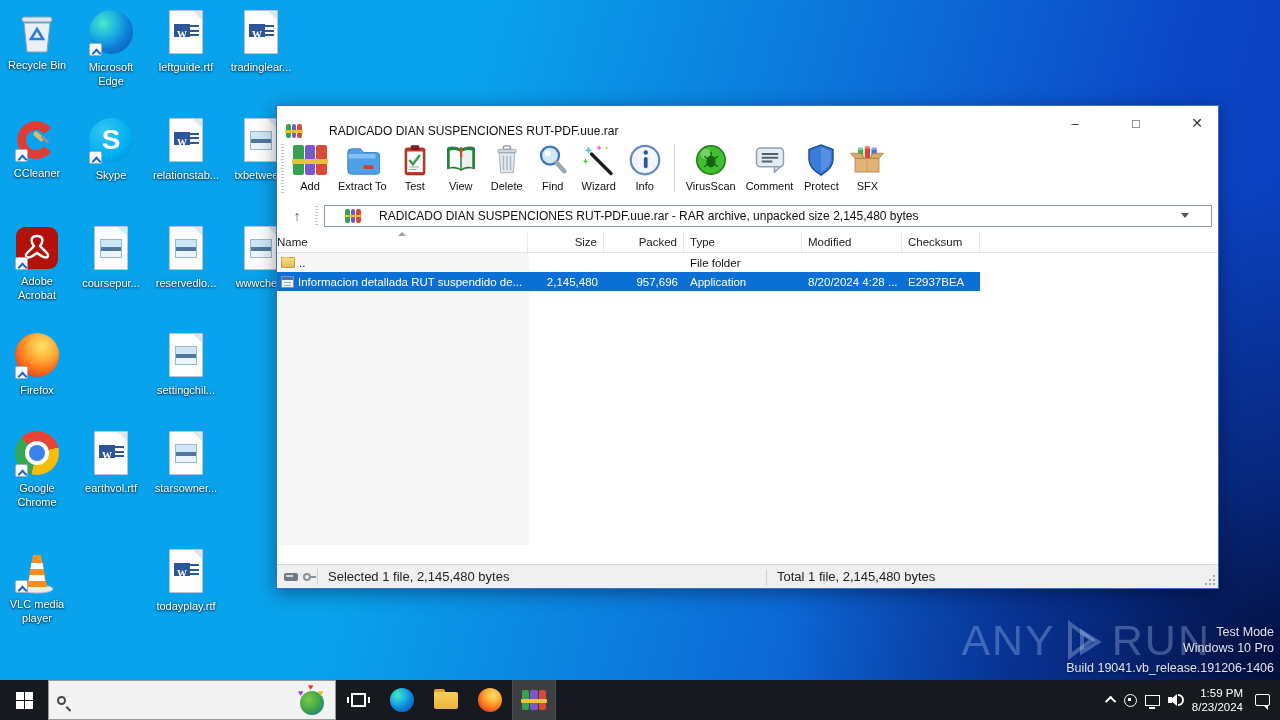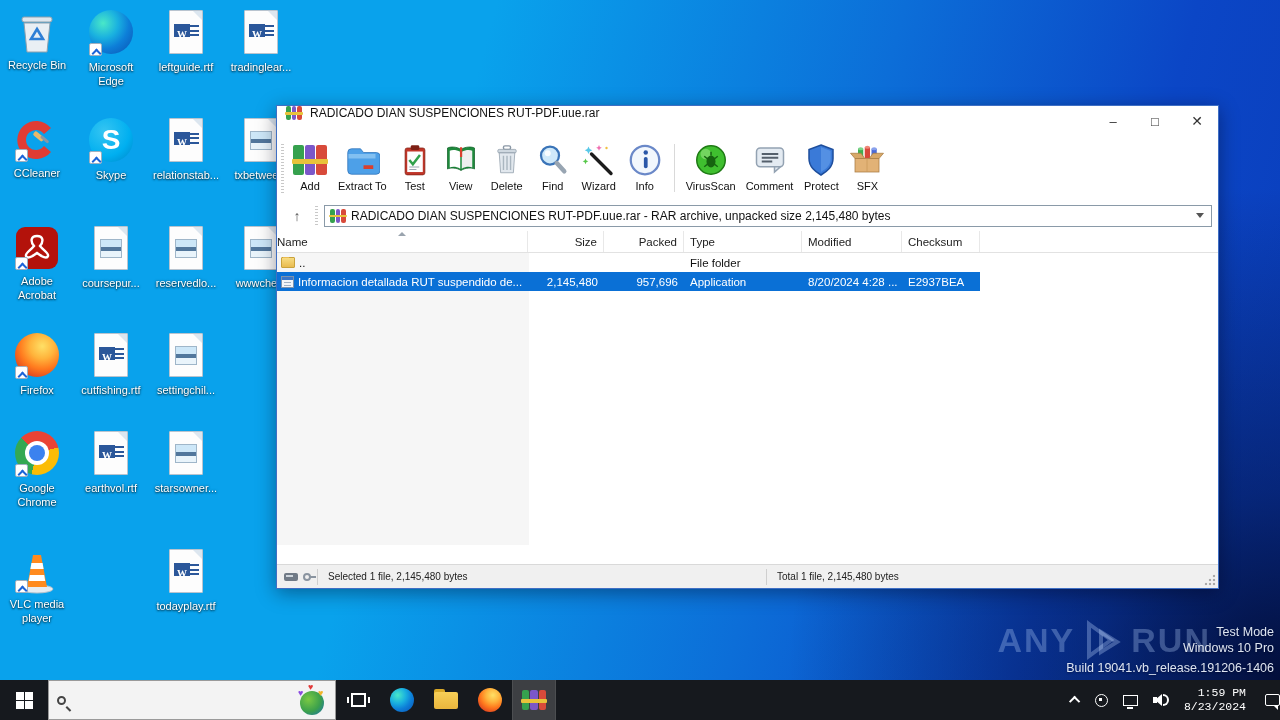--- a/index.html
+++ b/index.html
@@ -50,21 +50,21 @@
 
   .books { position:relative; display:inline-flex; gap:1px; align-items:stretch; }
   .books i { flex:1; border-radius:2px; }
   .books .b1{ background:#36a14e; } .books .b2{ background:#7b57c8; } .books .b3{ background:#d84a3a; }
   .books .strap { position:absolute; left:-1px; right:-1px; top:45%; height:18%; background:#e8c23a; border-radius:1px; }
   .books.sm { width:16px; height:14px; } .books.md { width:24px; height:20px; } .books.lg { width:34px; height:30px; }
 
   
   .win { position:absolute; left:276px; top:105px; width:943px; height:484px; background:#fff;
          border:1px solid #3f6fc4; box-shadow:0 4px 18px rgba(0,0,20,.4); z-index:10; font-size:12px; color:#111; }
-  .titlebar { height:32px; display:flex; align-items:flex-start; padding-left:9px; background:#fff; }
+  .titlebar { height:32px; display:flex; align-items:flex-end; padding-left:9px; background:#fff;gap:19px; }
   .titlebar .t-title { margin-left:8px; font-size:12px; flex:1; white-space:nowrap; overflow:hidden; }
   .capbtn { width:42px; height:30px; display:flex; align-items:center; justify-content:center;
             font-size:13px; color:#333; }
   .capbtn.close { font-size:14px; }
   .menubar { height:21px; display:flex; align-items:center; padding-left:8px; gap:0; }
   .menubar span { padding:2px 8px; font-size:12px; }
   .toolbar { height:62px; display:flex; align-items:flex-start; padding:2px 0 0 10px; position:relative;
              border-left:0; }
   .toolbar::before { content:""; position:absolute; left:4px; top:6px; bottom:6px; width:3px;
              background:repeating-linear-gradient(to bottom,#c8c8c8 0 1px, transparent 1px 3px); }
@@ -72,21 +72,21 @@
   .tbtn .tico { height:38px; display:flex; align-items:center; justify-content:center; }
   .tbtn .tlabel { font-size:11px; margin-top:1px; }
   .tsep { width:1px; background:#d9d9d9; margin:4px 6px 8px; align-self:stretch; }
 
   .addrbar { height:31px; display:flex; align-items:center; padding:0 6px 0 8px; gap:6px; position:relative; }
   .upbtn { width:24px; height:22px; display:flex; align-items:center; justify-content:center;
            color:#555; font-size:14px; }
   .addr-handle { width:3px; height:20px;
            background:repeating-linear-gradient(to bottom,#c8c8c8 0 1px, transparent 1px 3px); }
   .combo { flex:1; height:22px; border:1px solid #8a9aa8; display:flex; align-items:center;
-           padding:0 5px; gap:5px; background:#fff; }
+           padding:0 20px; gap:18px; background:#fff; }
   .combo .ctext { flex:1; font-size:12px; white-space:nowrap; overflow:hidden; }
   .combo .dd { width:0; height:0; border-left:4px solid transparent; border-right:4px solid transparent;
            border-top:5px solid #555; margin-right:2px; }
 
   .lheader { height:22px; display:flex; border-bottom:1px solid #e2e2e2; font-size:11.5px; color:#222;
              align-items:center; position:relative; }
   .hcell { height:100%; display:flex; align-items:center; padding:0 6px; border-right:1px solid #e8e8e8; position:relative; }
   .hcell.right { justify-content:flex-end; }
   .h-name{width:251px; padding-left:0;} .h-size{width:76px;} .h-packed{width:80px;}
   .h-type{width:118px;} .h-mod{width:100px;} .h-chk{width:78px;} .h-fill{flex:1; border-right:0;}
@@ -106,42 +106,42 @@
   .fold { width:14px; height:11px; background:linear-gradient(#f7dc82,#e9bb50); border:1px solid #c9a23c;
           border-radius:1px; position:relative; flex:none; }
   .fold::before { content:""; position:absolute; top:-3px; left:0; width:6px; height:2px;
           background:#e9bb50; border:1px solid #c9a23c; border-bottom:0; border-radius:1px 1px 0 0; }
   .appico { width:13px; height:12px; background:#f2f5f8; border:1px solid #7d93ad; position:relative; flex:none; }
   .appico::before { content:""; position:absolute; left:0; right:0; top:0; height:3px; background:#3a76c8; }
   .appico::after { content:""; position:absolute; left:2px; right:2px; top:5px; height:5px;
           background:repeating-linear-gradient(#9fb0c4 0 1px, transparent 1px 3px); }
 
   .statusbar { position:absolute; left:0; right:0; bottom:0; height:24px; background:#f0f0f0;
-               border-top:1px solid #d9d9d9; display:flex; align-items:center; font-size:10px; color:#222; }
+               border-top:1px solid #d9d9d9; display:flex; align-items:center; font-size:13px; color:#222; }
   .st-icons { width:40px; display:flex; align-items:center; gap:5px; padding-left:7px; }
   .st-sep { width:1px; height:16px; background:#cfcfcf; }
   .st-left { width:448px; padding:0 10px; }
   .st-right { flex:1; padding:0 10px; }
   .diskico { width:14px; height:8px; background:#707a86; border-radius:2px; position:relative; }
   .diskico::after { content:""; position:absolute; left:2px; top:2px; width:7px; height:2px; background:#cfd6dd; }
   .keyico { width:8px; height:8px; border:2px solid #8a94a0; border-radius:50%; position:relative; }
   .keyico::after { content:""; position:absolute; left:5px; top:1px; width:6px; height:2px; background:#8a94a0; }
   .grip { position:absolute; right:2px; bottom:2px; width:12px; height:12px;
           background:
            radial-gradient(circle at 10px 2px,#aaa 1.2px,transparent 1.6px),
            radial-gradient(circle at 10px 6px,#aaa 1.2px,transparent 1.6px),
            radial-gradient(circle at 6px 6px,#aaa 1.2px,transparent 1.6px),
            radial-gradient(circle at 10px 10px,#aaa 1.2px,transparent 1.6px),
            radial-gradient(circle at 6px 10px,#aaa 1.2px,transparent 1.6px),
            radial-gradient(circle at 2px 10px,#aaa 1.2px,transparent 1.6px); }
 
   
   .wm { position:absolute; right:6px; bottom:3px; text-align:right; z-index:5; }
   .wm-logo-row { display:flex; align-items:center; justify-content:flex-end; gap:6px; }
-  .wm-brand { font-size:34px; font-weight:bold; letter-spacing:2px; color:rgba(190,215,255,.30); line-height:34px; }
+  .wm-brand { font-size:43px; font-weight:normal; letter-spacing:2px; color:rgba(190,215,255,.30); line-height:34px; }
   .wm-side { text-align:right; color:rgba(240,246,255,.92); font-size:12.5px; line-height:16px;
              text-shadow:0 1px 2px rgba(0,0,30,.5); margin-left:-34px; }
   .wm-build { color:rgba(240,246,255,.92); font-size:12.5px; line-height:17px; text-shadow:0 1px 2px rgba(0,0,30,.5); }
 
   
   .taskbar { position:absolute; left:0; right:0; bottom:0; height:40px; background:#16191e;
              display:flex; align-items:stretch; z-index:20; }
   .tb-btn { width:48px; display:flex; align-items:center; justify-content:center; }
   .winlogo { width:17px; height:17px; display:grid; grid-template-columns:8px 8px; grid-template-rows:8px 8px; gap:1px; }
   .winlogo i { background:#fff; }
@@ -164,21 +164,21 @@
   .tvico { width:15px; height:14px; border:2px solid #fff; position:relative; }
   .tvico::before { content:""; position:absolute; left:-6px; top:2px; width:2px; height:6px; background:#fff; }
   .tvico::after  { content:""; position:absolute; right:-6px; top:2px; width:2px; height:6px; background:#fff; }
   .edge-s { width:24px; height:24px; border-radius:50%;
             background:radial-gradient(circle at 32% 30%, #49e8c8 0%, #19b0e0 35%, #0d7ed8 60%, #0a50b0 100%); }
   .fexp { width:24px; height:17px; position:relative; }
   .fexp::before { content:""; position:absolute; left:0; top:-3px; width:11px; height:5px; background:#d9a827; border-radius:2px 2px 0 0; }
   .fexp::after { content:""; position:absolute; inset:0; background:linear-gradient(#f7cf57,#eab63d); border-radius:2px; }
   .ffox-s { width:24px; height:24px; border-radius:50%;
             background:radial-gradient(circle at 62% 30%, #ffe066 0%, #ffb43c 30%, #ff7a1e 55%, #e2491f 78%, #b51a3c 100%); }
-  .tray { margin-left:auto; display:flex; align-items:center; gap:15px; color:#fff;font-family:Liberation Mono, monospace; }
+  .tray { margin-left:auto; display:flex; align-items:center; gap:8px; padding-right:10px; color:#fff; }
   .chev { width:8px; height:8px; border-left:2px solid #fff; border-top:2px solid #fff;
           transform:rotate(45deg) translateY(2px); }
   .agentico { width:13px; height:13px; border:1.5px solid #fff; border-radius:50%; position:relative; }
   .agentico::after { content:""; position:absolute; left:3.5px; top:3.5px; width:3px; height:3px; background:#fff; }
   .netico { width:15px; height:11px; border:1.5px solid #fff; position:relative; }
   .netico::after { content:""; position:absolute; left:3px; bottom:-4px; width:6px; height:2px; background:#fff; }
   .spk { position:relative; width:16px; height:14px; }
   .spk::before { content:""; position:absolute; left:0; top:4px; width:4px; height:6px; background:#fff; }
   .spk::after { content:""; position:absolute; left:2px; top:1px;
        border-top:6px solid transparent; border-bottom:6px solid transparent; border-right:7px solid #fff; }
@@ -302,29 +302,20 @@
       <div class="lbl">wwwche...</div>
     </div>
 
     <div class="dicon c1 r4">
       <div class="art">
           <div class="circle48 ffox-c"></div>
           <span class="sc"></span>
         </div>
       <div class="lbl">Firefox</div>
     </div>
-    <div class="dicon c2 r4">
-      <div class="art">
-          <div class="page">
-            <i class="wbadge"></i>
-            <i class="wlines"></i>
-          </div>
-        </div>
-      <div class="lbl">cutfishing.rtf</div>
-    </div>
     <div class="dicon c3 r4">
       <div class="art">
           <div class="page">
             <i class="photo"></i>
           </div>
         </div>
       <div class="lbl">settingchil...</div>
     </div>
 
     <div class="dicon c1 r5">

